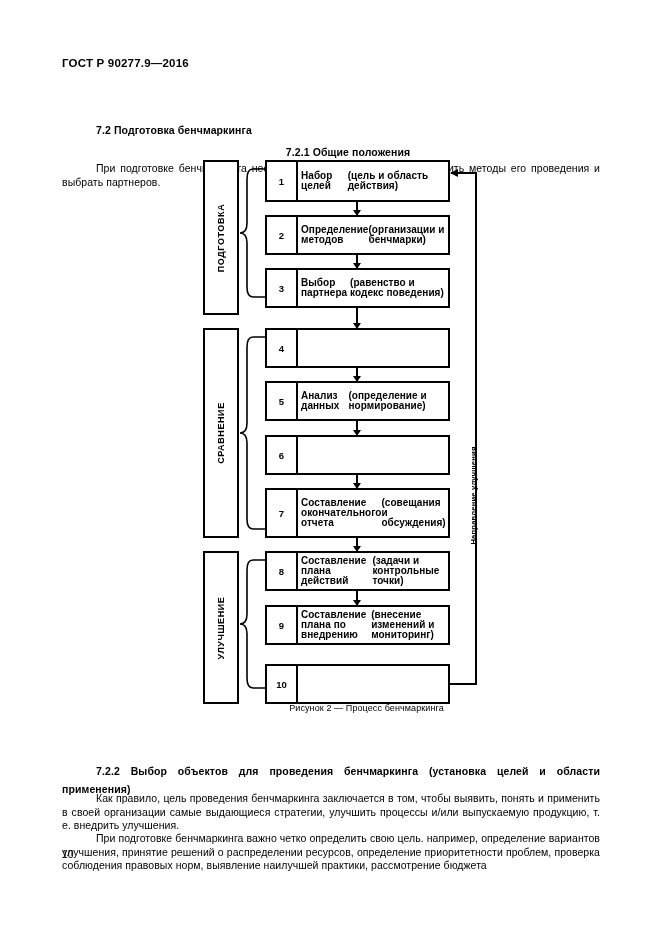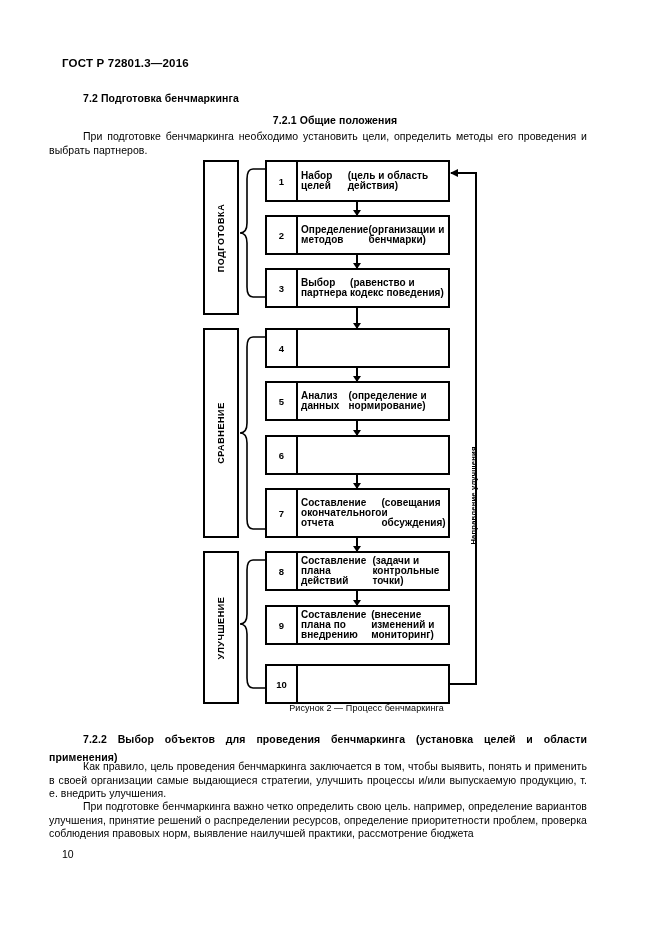--- a/index.html
+++ b/index.html
@@ -28,22 +28,23 @@
     left: 62px;
     top: 57px;
     font-size: 11.5px;
     font-weight: bold;
     letter-spacing: 0.2px;
   }
 
   
   .col {
     position: absolute;
-    left: 49px;
+    left: 62px;
     width: 538px;
+    margin-top: 32px;
   }
   .h2 {
     font-size: 10.5px;
     font-weight: bold;
     text-indent: 34px;
     letter-spacing: 0.1px;
   }
   .h3 {
     font-size: 10.5px;
     font-weight: bold;
@@ -229,21 +230,21 @@
     font-size: 7.6px;
     font-weight: bold;
     letter-spacing: 0.2px;
   }
 </style>
 </head>
 <body>
 
 <div class="page">
 
-  <div class="running-head">ГОСТ Р 72801.3—2016</div>
+  <div class="running-head">ГОСТ Р 90277.9—2016</div>
 
   <div class="col h2" id="blk-72">7.2 Подготовка бенчмаркинга</div>
   <div class="col h3" id="blk-721">7.2.1 Общие положения</div>
   <div class="col para" id="blk-721-para">При подготовке бенчмаркинга необходимо установить цели, определить методы его проведения и выбрать партнеров.</div>
 
   <div class="figure">
 
     <div class="loop">
       <svg viewBox="0 0 661 560" preserveAspectRatio="none">
         <path d="M450 529 L476 529 L476 18 L464 18" fill="none" stroke="#000" stroke-width="2"></path>

